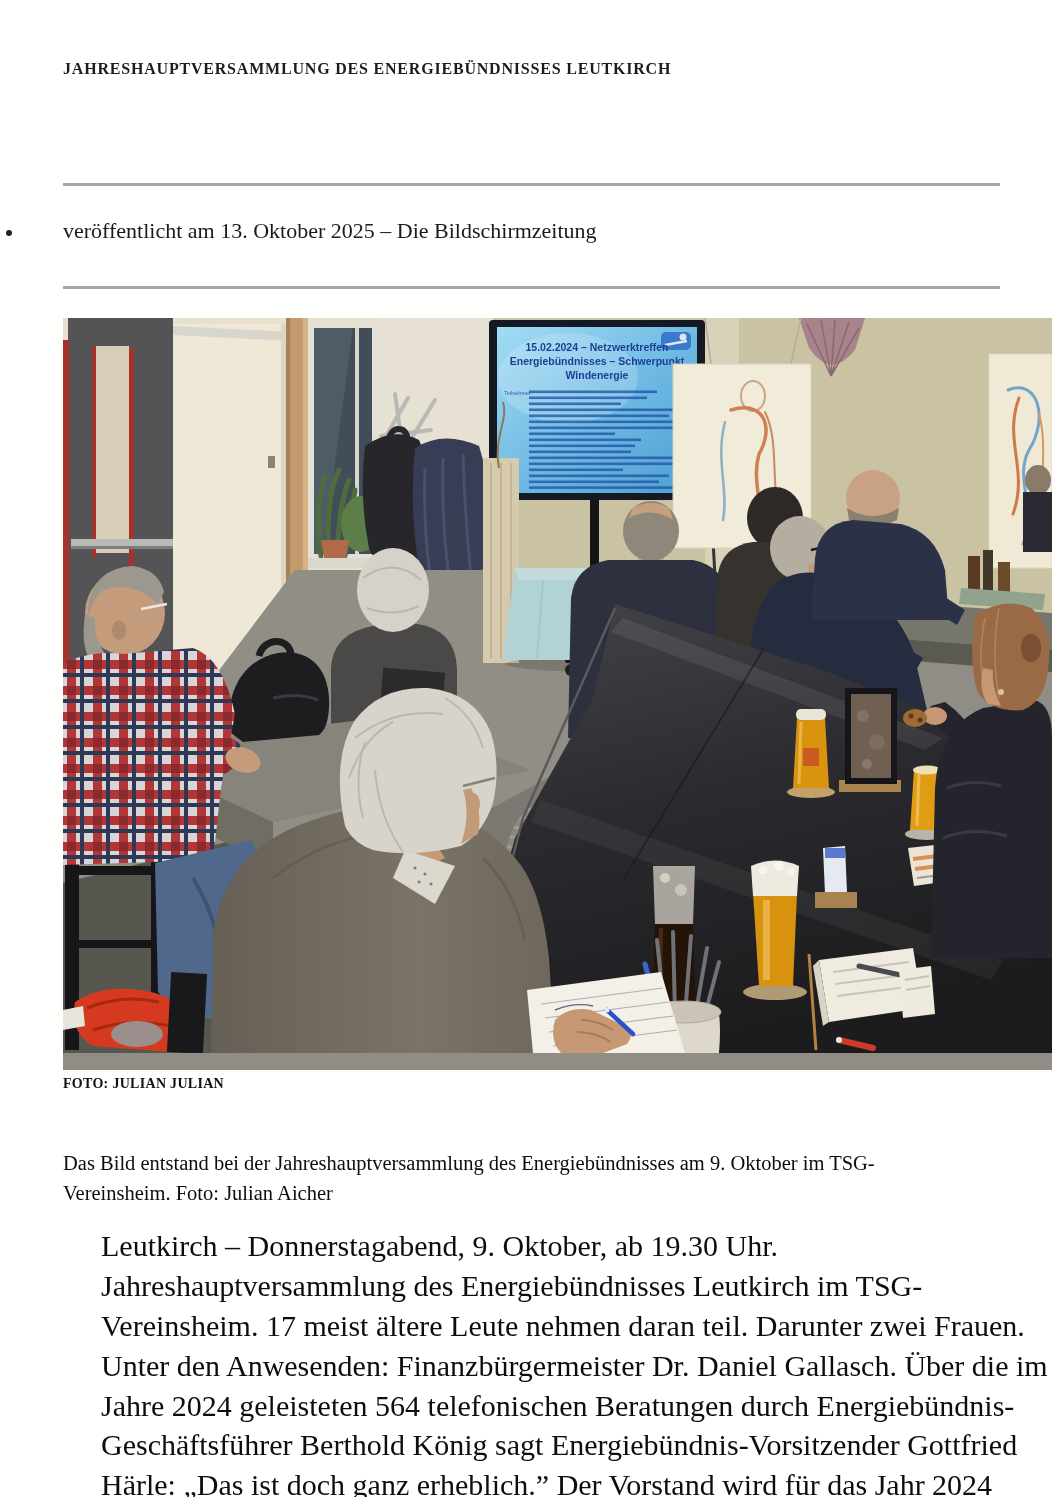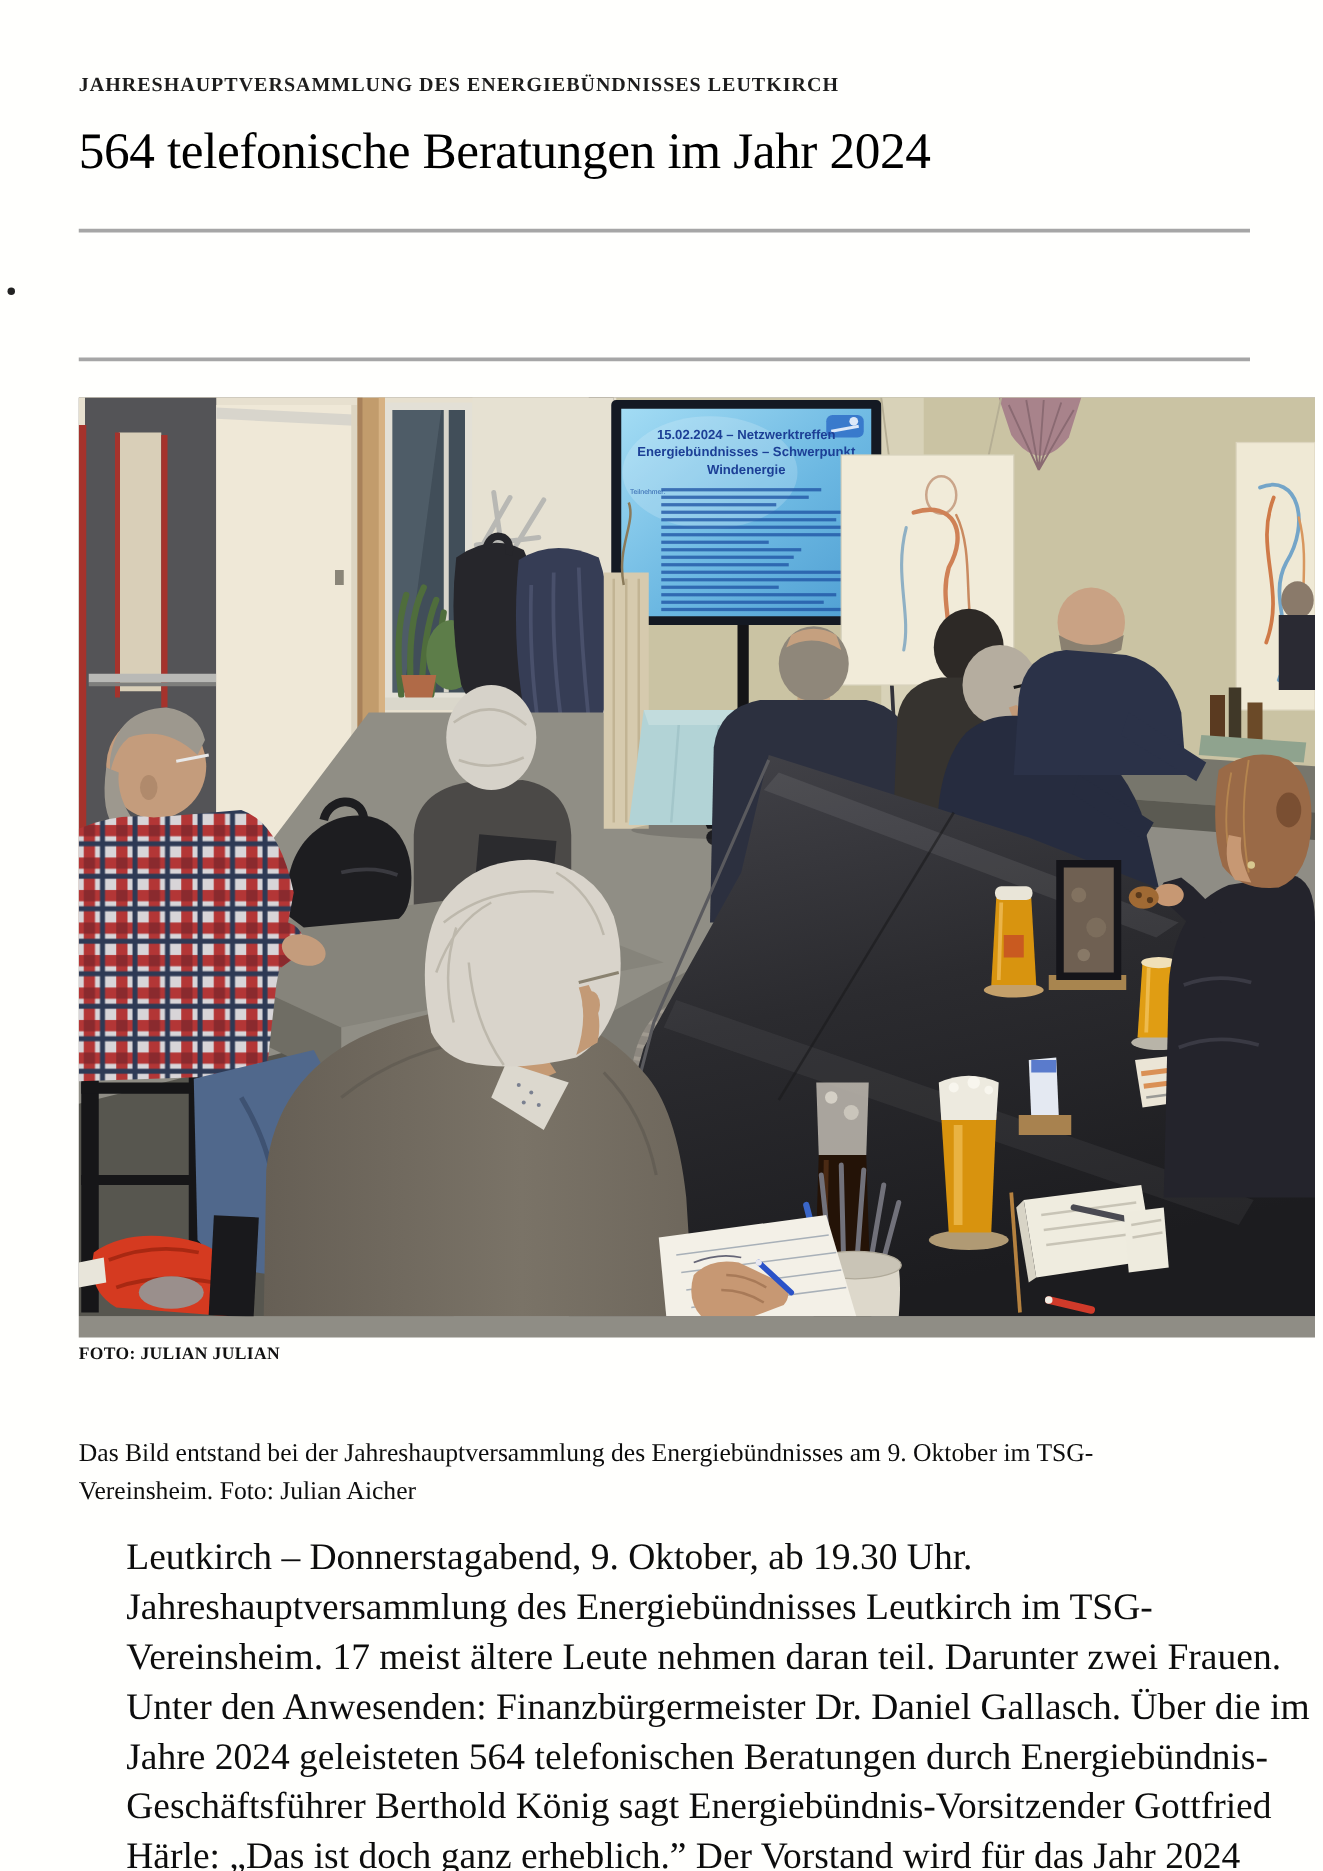--- a/index.html
+++ b/index.html
@@ -50,24 +50,24 @@
     position:absolute;left:63px;top:1196px;width:952px;
     font-size:30px;line-height:1.33;color:#0d0d0d;margin-left:38px;
   }
 </style>
 </head>
 <body>
 
 <div class="page">
 
   <div class="kicker">JAHRESHAUPTVERSAMMLUNG DES ENERGIEBÜNDNISSES LEUTKIRCH</div>
-  <h1 class="headline">564 telefonische Beratungen im Jahr 2024</h1>
 
   <div class="rule r1"></div>
   <span class="bullet"></span>
+  <div class="published">veröffentlicht am 13. Oktober 2025 – Die Bildschirmzeitung</div>
   <div class="rule r2"></div>
 
   <figure class="photo">
     <svg width="989" height="735" viewBox="0 0 989 735" xmlns="http://www.w3.org/2000/svg">
       <defs>
         <linearGradient id="slideGrad" x1="0" y1="0" x2="1" y2="1">
           <stop offset="0" stop-color="#a3dcf4"></stop>
           <stop offset="0.55" stop-color="#6cb8e2"></stop>
           <stop offset="1" stop-color="#4e9ed2"></stop>
         </linearGradient>

